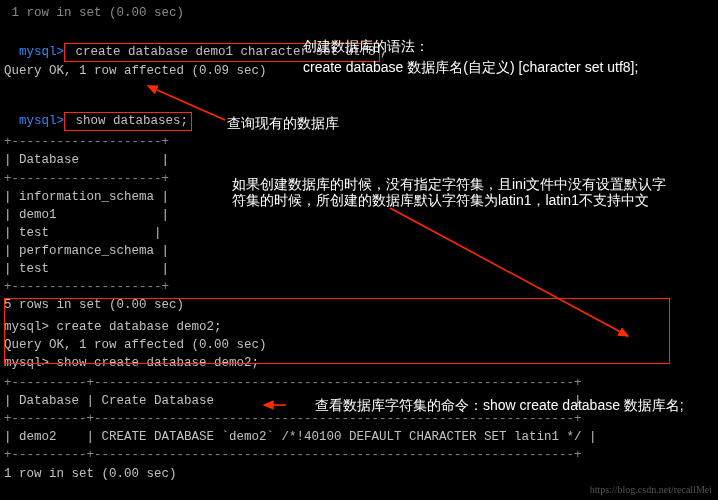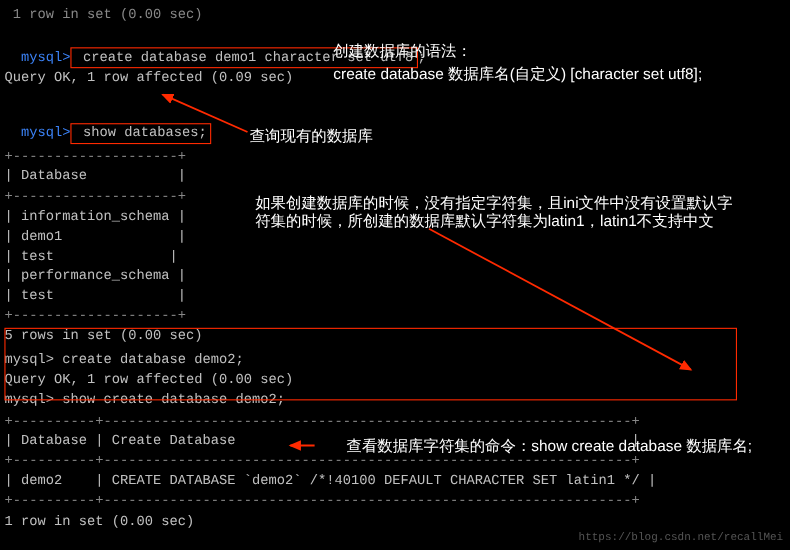--- a/index.html
+++ b/index.html
@@ -39,21 +39,21 @@
       white-space: pre;
     }
     .anno.mono-part { font-family: Liberation Sans, sans-serif; margin-left: 32px; }
     .arrow { position: absolute; pointer-events: none; }
     .watermark {
       position: absolute;
       right: 6px;
       bottom: 3px;
       color: #555;
       font-size: 10px;
-      font-family: Liberation Mono, monospace;
+      font-family: Liberation Serif, serif;
       padding-left: 31px;
     }
   </style>
 </head>
 <body>
 
 <div class="line" style="color:#888;"> 1 row in set (0.00 sec)</div>
 
 <div class="line" style="margin-top:3px;">
   <span class="prompt">mysql&gt;</span><span class="box-red-inline"> create database demo1 character set utf8</span><span>;</span>

